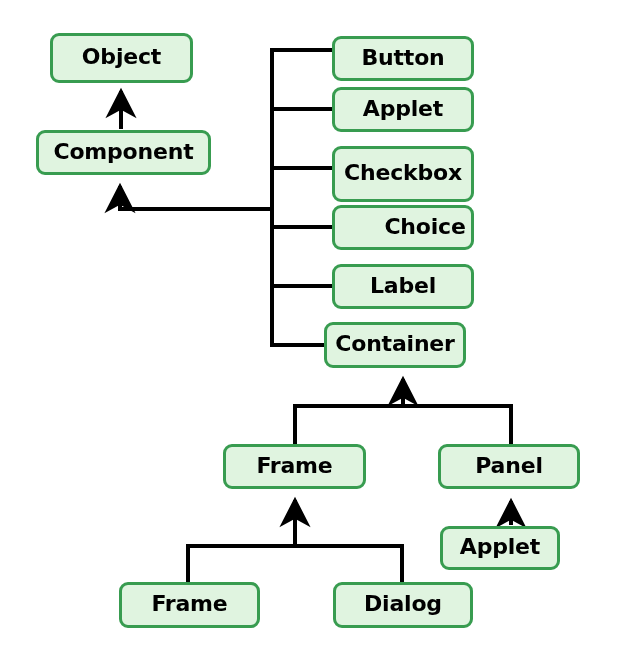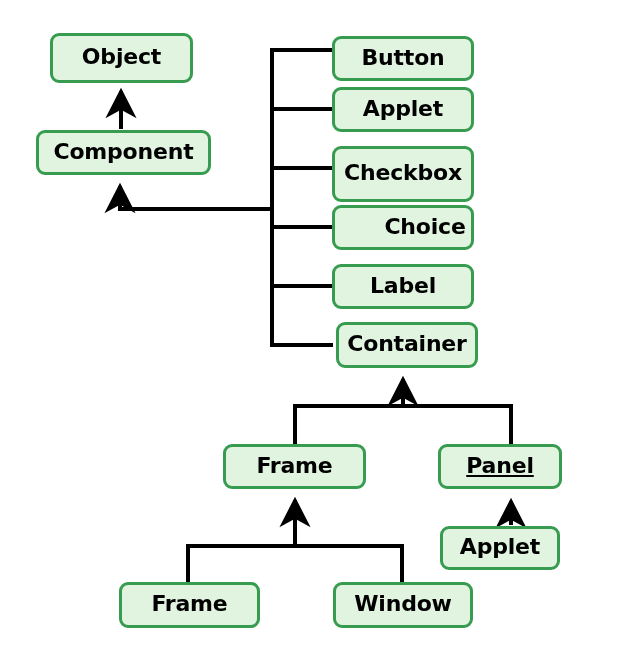--- a/index.html
+++ b/index.html
@@ -113,37 +113,37 @@
   </div>
 
   <div class="node" style="left:332px; top:205px; width:142px; height:45px;padding-left:44px;">
     <span class="node-label">Choice</span>
   </div>
 
   <div class="node" style="left:332px; top:264px; width:142px; height:45px;">
     <span class="node-label">Label</span>
   </div>
 
-  <div class="node" style="left:336px; top:322px; width:142px; height:46px;">
+  <div class="node" style="left:324px; top:322px; width:142px; height:46px;">
     <span class="node-label">Container</span>
   </div>
 
   <div class="node" style="left:223px; top:444px; width:143px; height:45px;">
     <span class="node-label">Frame</span>
   </div>
 
-  <div class="node" style="left:438px; top:444px; width:124px; height:45px;text-decoration:underline;">
+  <div class="node" style="left:438px; top:444px; width:142px; height:45px;">
     <span class="node-label">Panel</span>
   </div>
 
   <div class="node" style="left:440px; top:526px; width:120px; height:44px;">
     <span class="node-label">Applet</span>
   </div>
 
   <div class="node" style="left:119px; top:582px; width:141px; height:46px;">
     <span class="node-label">Frame</span>
   </div>
 
   <div class="node" style="left:333px; top:582px; width:140px; height:46px;">
-    <span class="node-label">Window</span>
+    <span class="node-label">Dialog</span>
   </div>
 
 </div>
 
 </body></html>

